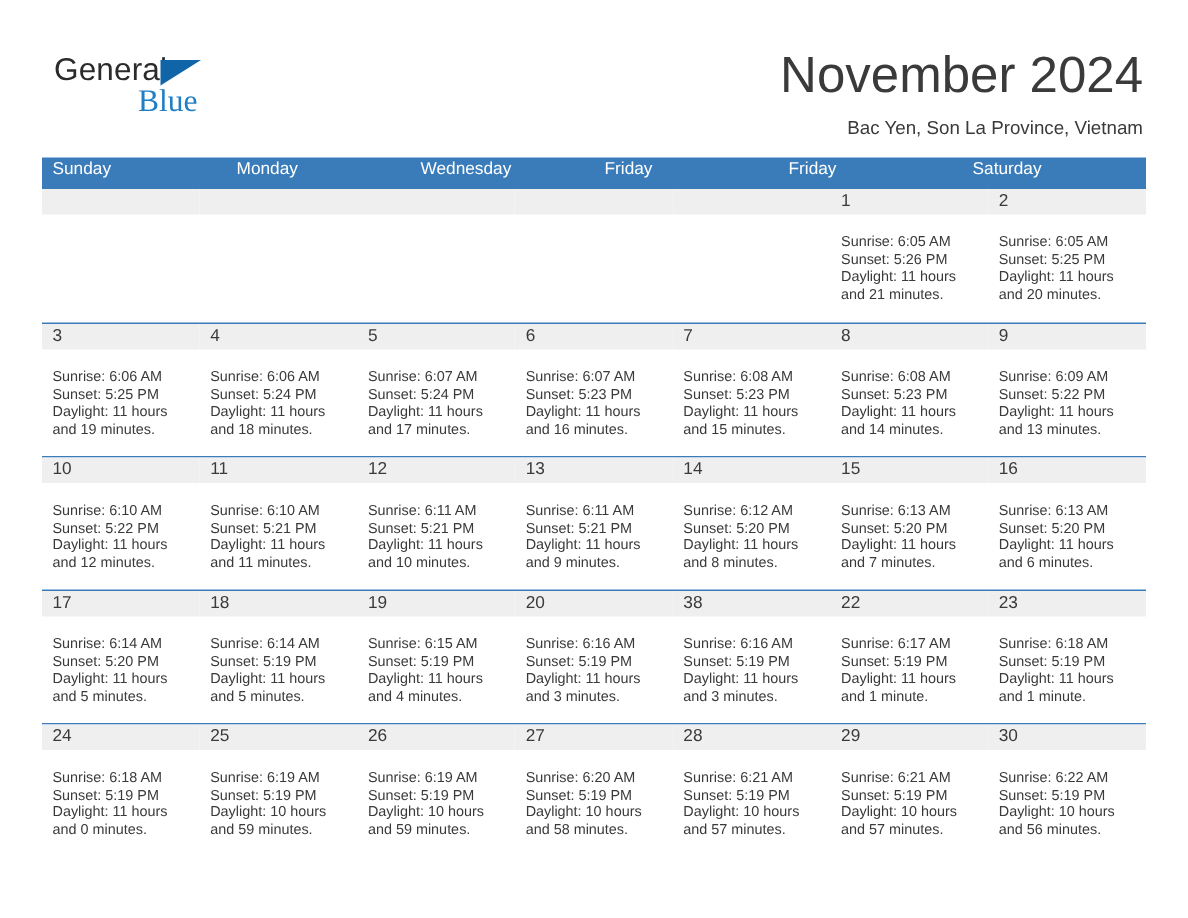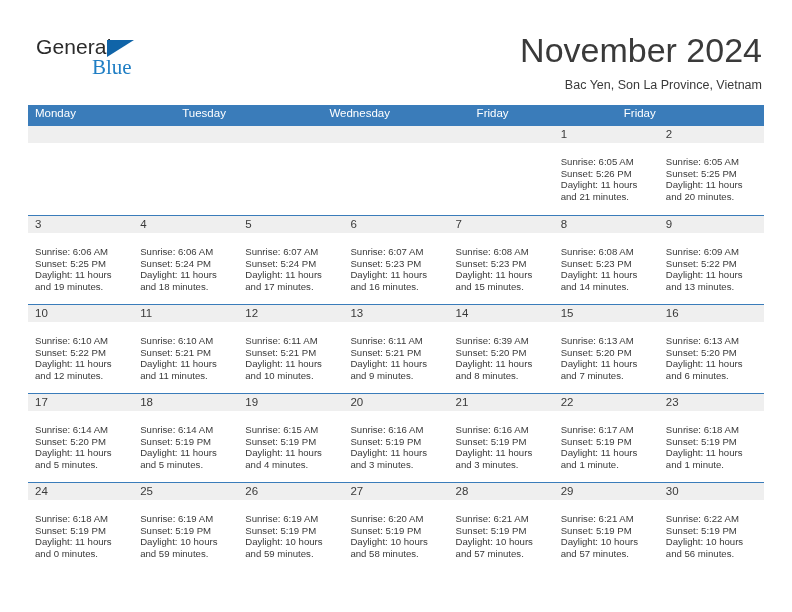--- a/index.html
+++ b/index.html
@@ -168,25 +168,26 @@
       <span class="logo-blue">Blue</span>
     </div>
 
     <div class="title">November 2024</div>
     <div class="subtitle">Bac Yen, Son La Province, Vietnam</div>
   </div>
 
   <div class="calendar">
 
     <div class="weekdays">
+      <div class="weekday">Sunday</div>
       <div class="weekday">Monday</div>
-      <div class="weekday">Tuesday</div>
       <div class="weekday">Wednesday</div>
       <div class="weekday">Friday</div>
       <div class="weekday">Friday</div>
+      <div class="weekday">Saturday</div>
     </div>
 
     <div class="week first">
       <div class="cell empty">
         <div class="daynum-band"></div>
         <div class="details">
           <div></div>
           <div></div>
           <div></div>
           <div></div>
@@ -347,21 +348,21 @@
         <div class="details">
           <div>Sunrise: 6:11 AM</div>
           <div>Sunset: 5:21 PM</div>
           <div>Daylight: 11 hours</div>
           <div>and 9 minutes.</div>
         </div>
       </div>
       <div class="cell">
         <div class="daynum-band">14</div>
         <div class="details">
-          <div>Sunrise: 6:39 AM</div>
+          <div>Sunrise: 6:12 AM</div>
           <div>Sunset: 5:20 PM</div>
           <div>Daylight: 11 hours</div>
           <div>and 8 minutes.</div>
         </div>
       </div>
       <div class="cell">
         <div class="daynum-band">15</div>
         <div class="details">
           <div>Sunrise: 6:13 AM</div>
           <div>Sunset: 5:20 PM</div>
@@ -411,21 +412,21 @@
       <div class="cell">
         <div class="daynum-band">20</div>
         <div class="details">
           <div>Sunrise: 6:16 AM</div>
           <div>Sunset: 5:19 PM</div>
           <div>Daylight: 11 hours</div>
           <div>and 3 minutes.</div>
         </div>
       </div>
       <div class="cell">
-        <div class="daynum-band">21</div>
+        <div class="daynum-band">38</div>
         <div class="details">
           <div>Sunrise: 6:16 AM</div>
           <div>Sunset: 5:19 PM</div>
           <div>Daylight: 11 hours</div>
           <div>and 3 minutes.</div>
         </div>
       </div>
       <div class="cell">
         <div class="daynum-band">22</div>
         <div class="details">

